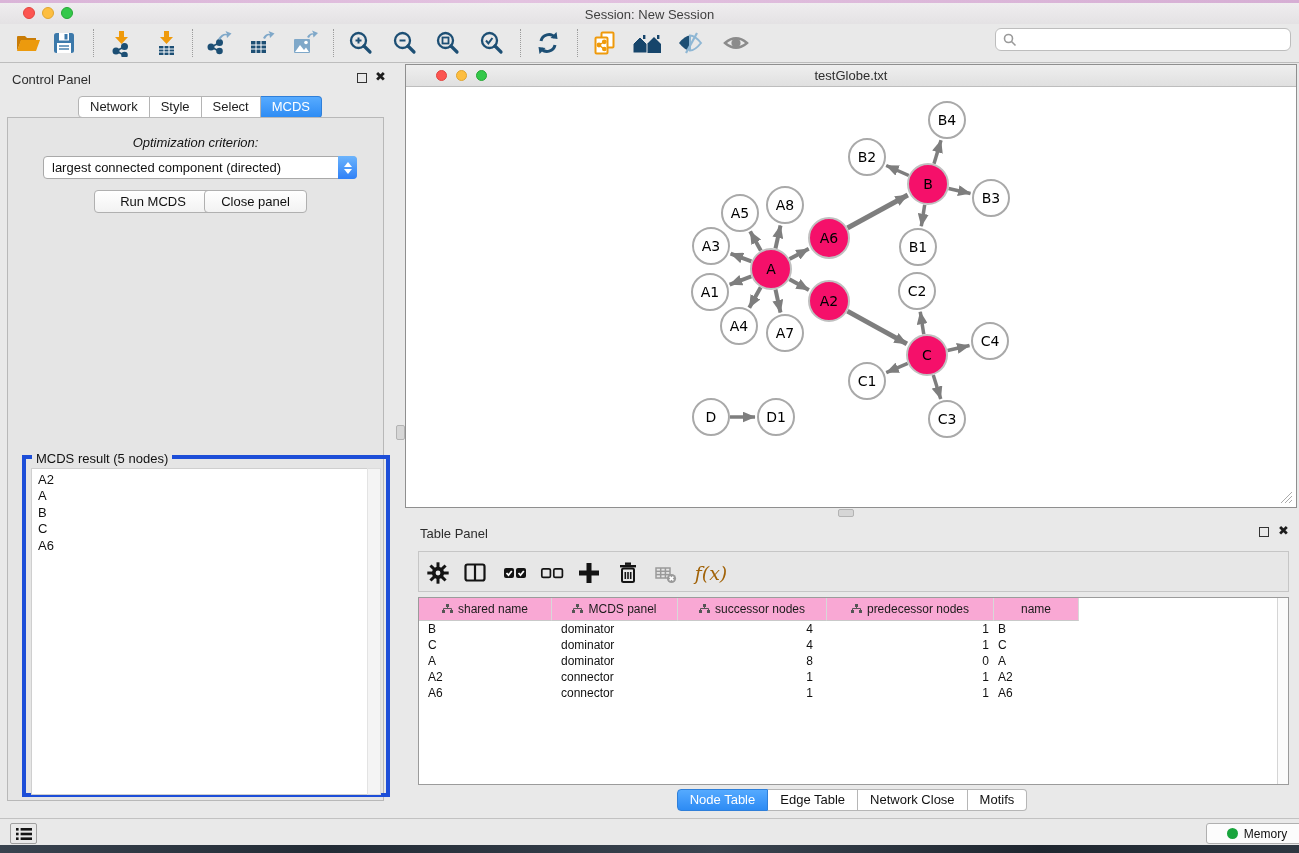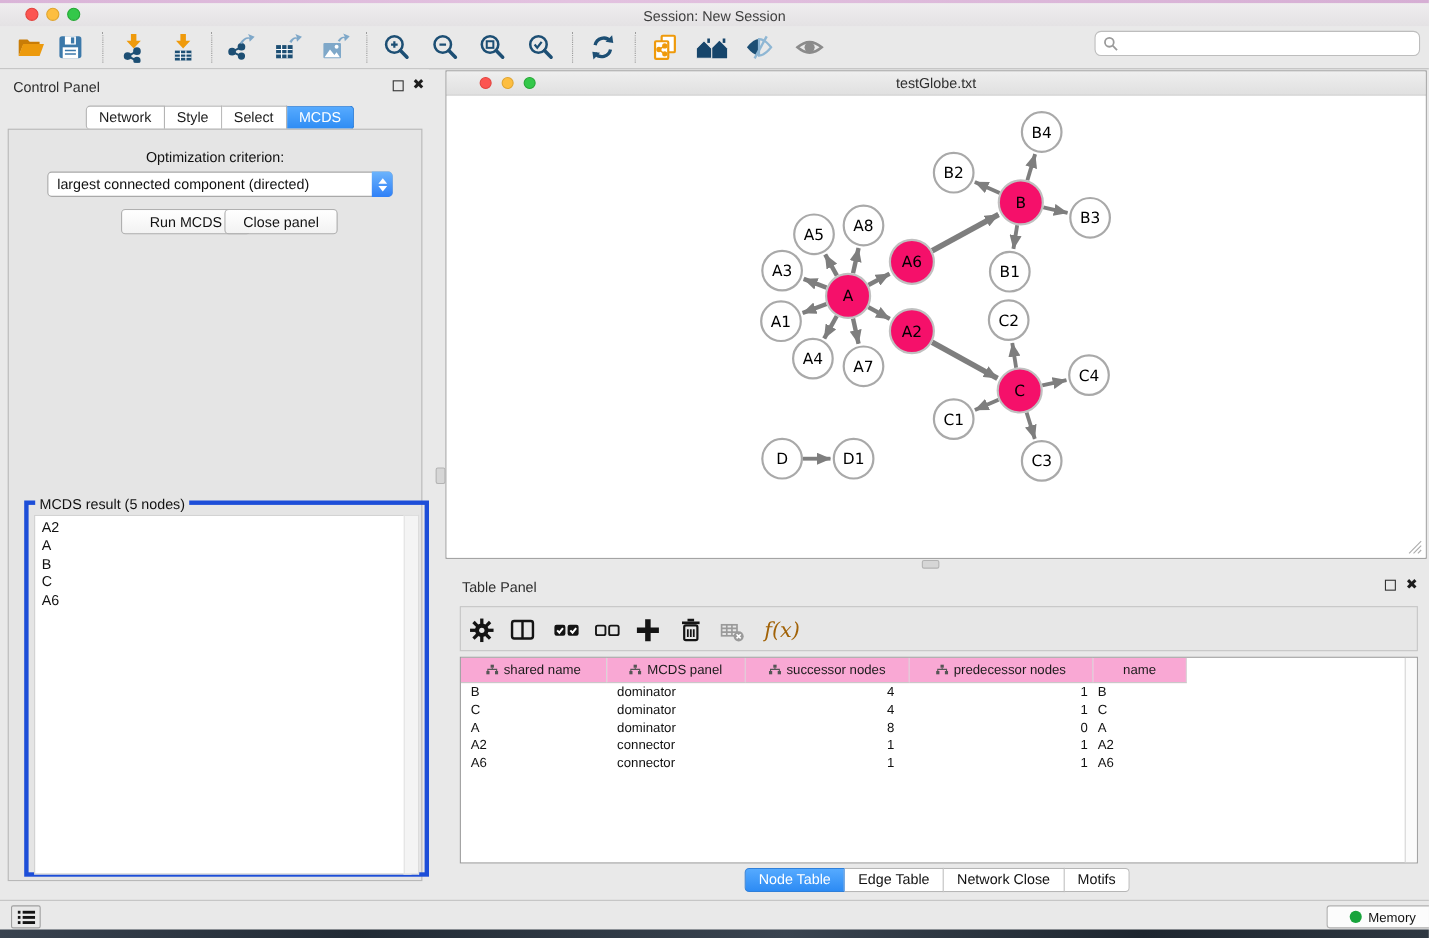--- a/index.html
+++ b/index.html
@@ -37,21 +37,21 @@
   .win-close { font-size:13px; color:#1d1d1d; line-height:10px; }
   .cp-tabs { left:78px; top:33px; display:flex; }
   .cp-tab { height:22px; line-height:20px; padding:0 11px; background:#fff;
       border:1px solid #b4b4b4; border-left:none; font-size:13px; color:#1d1d1d; }
   .cp-tab:first-child { border-left:1px solid #b4b4b4; border-radius:4px 0 0 4px; }
   .cp-tab:last-child { border-radius:0 4px 4px 0; }
   .cp-tab.active { background:linear-gradient(#57abff,#2e8cf4); border-color:#2f7fd9;
       color:#fff; }
   .cp-content { left:7px; top:54px; width:377px; height:684px; background:#e5e5e5;
       border:1px solid #b8b8b8; }
-  .opt-label { width:100%; text-align:center; top:17px; font-size:13px; }
+  .opt-label { width:100%; text-align:center; top:17px; font-size:13px;font-style:italic; }
   .cp-select { left:35px; top:38px; width:314px; height:23px; background:#fff;
       border:1px solid #a9a9a9; border-radius:4px; display:flex; align-items:center; }
   .cp-select .val { flex:1; font-size:13px; padding-left:8px; }
   .stepper { width:19px; height:23px; margin:-1px; border-radius:0 4px 4px 0;
       background:linear-gradient(#6cb4fc,#2f80f7); display:flex; flex-direction:column;
       align-items:center; justify-content:center; gap:2px; }
   .tri-up { width:0; height:0; border-left:4px solid transparent; border-right:4px solid transparent;
       border-bottom:5px solid #fff; }
   .tri-dn { width:0; height:0; border-left:4px solid transparent; border-right:4px solid transparent;
       border-top:5px solid #fff; }
@@ -303,21 +303,21 @@
     <div class="abs opt-label">Optimization criterion:</div>
 
     <div class="abs cp-select">
       <span class="val">largest connected component (directed)</span>
       <span class="stepper">
         <span class="tri-up"></span>
           <span class="tri-dn"></span>
       </span>
     </div>
 
-    <div class="abs cp-btn" style="left:102px;top:72px;width:118px">Run MCDS</div>
+    <div class="abs cp-btn" style="left:86px;top:72px;width:118px">Run MCDS</div>
     <div class="abs cp-btn" style="left:196px;top:72px;width:103px">Close panel</div>
 
     <div class="abs fieldset">
       <div class="abs legend">MCDS result (5 nodes)</div>
       <div class="abs mcds-list">
         <div>A2</div>
         <div>A</div>
         <div>B</div>
         <div>C</div>
         <div>A6</div>

